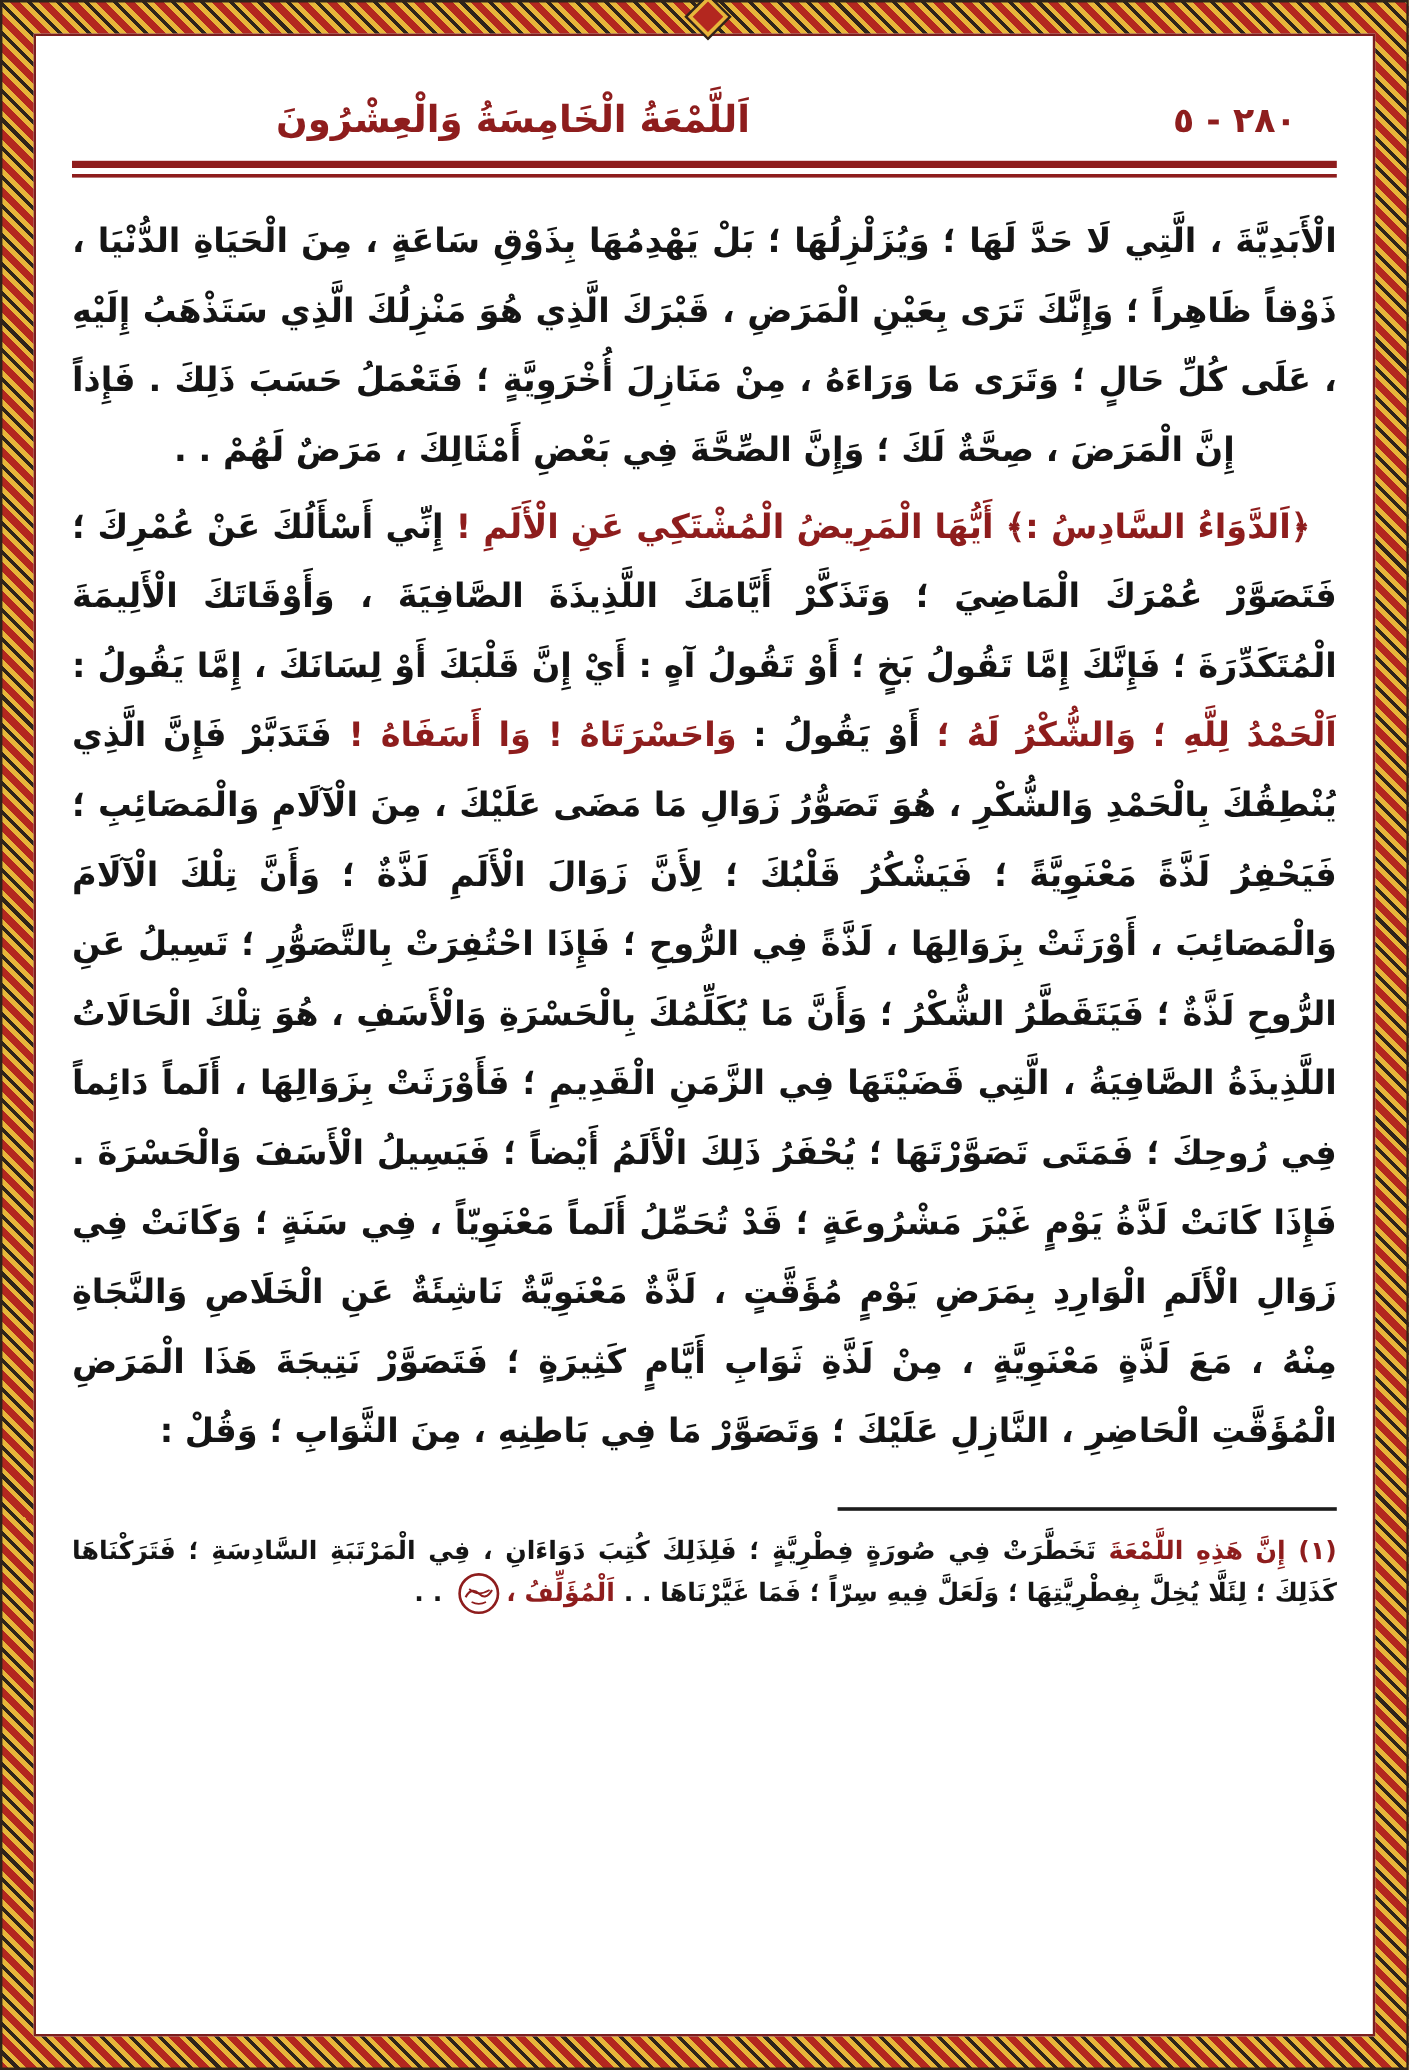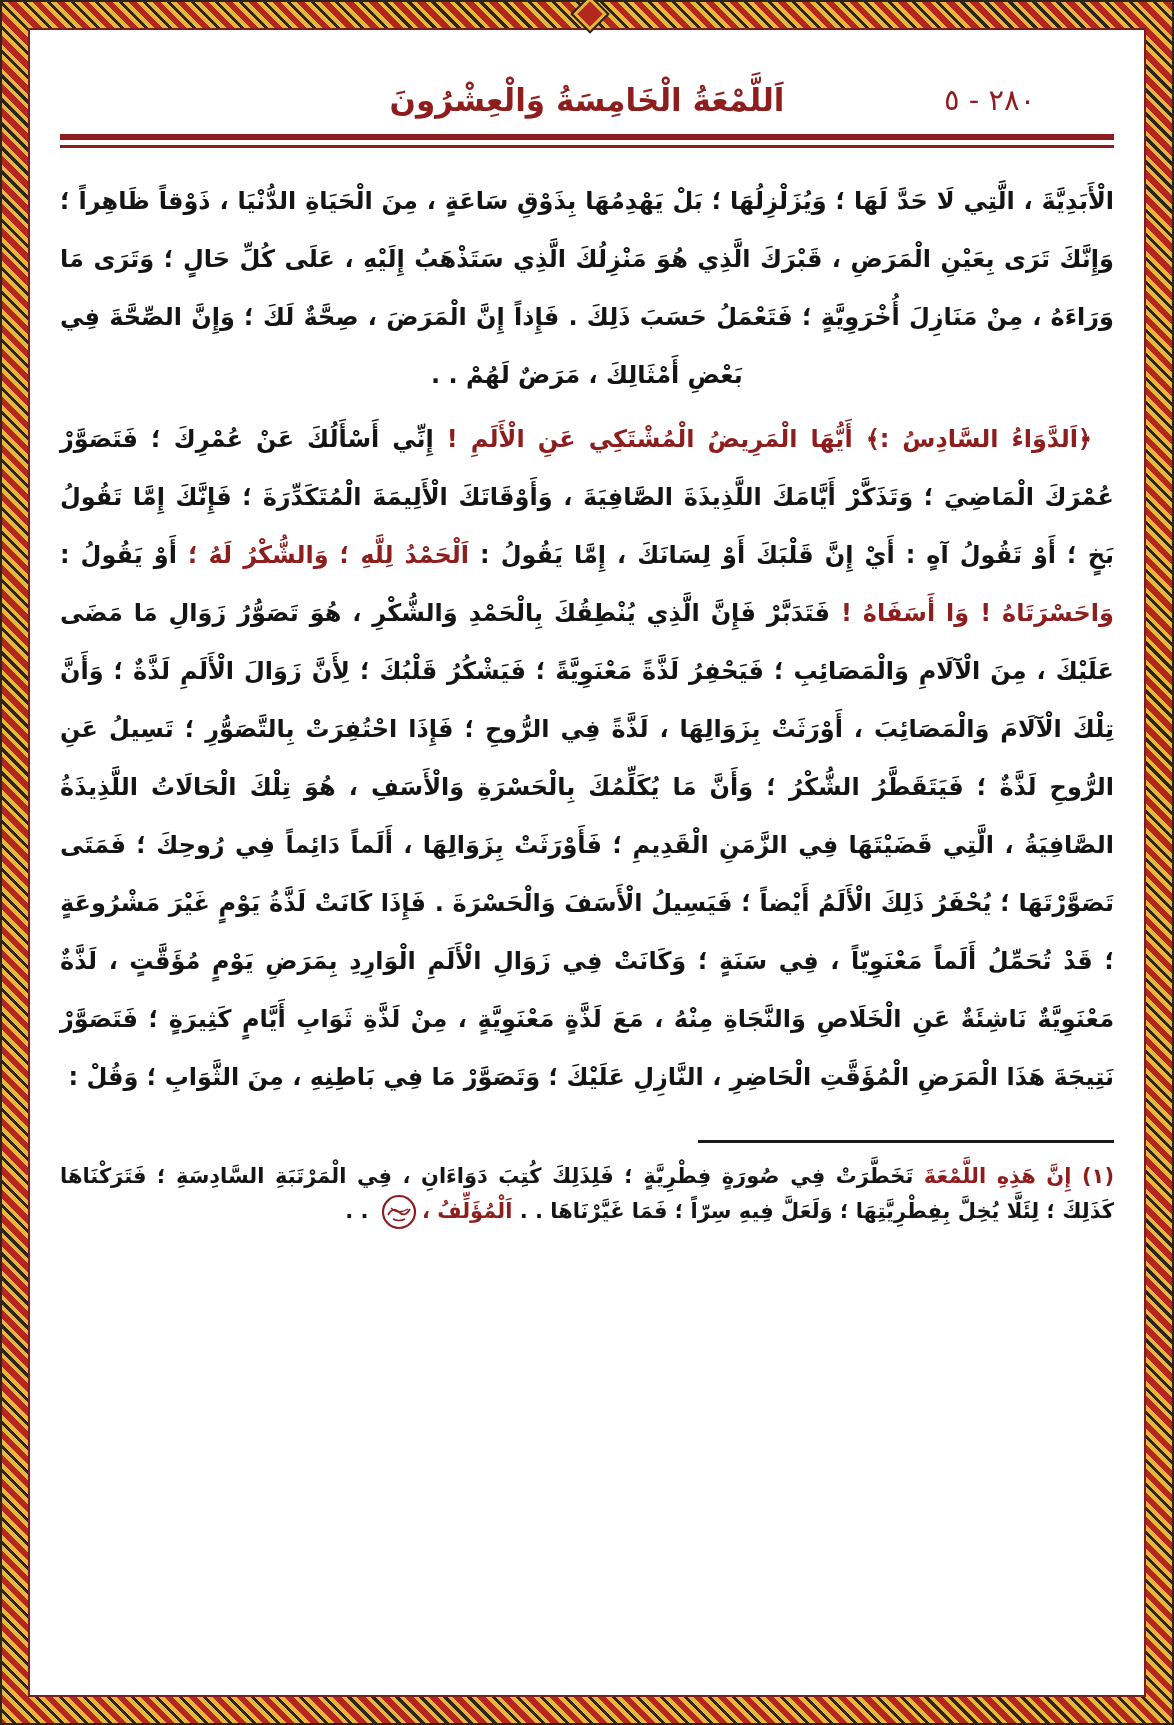--- a/index.html
+++ b/index.html
@@ -34,37 +34,37 @@
     direction:rtl;
     overflow:hidden;
   }
   .header{
     display:grid;
     grid-template-columns:170px 1fr 170px;
     align-items:center;
     margin-top:26px;
   }
   .page-number{
-    color:#8e1d1d;font-weight:normal;font-size:29px;
-    text-align:left;white-space:nowrap;
+    color:#8e1d1d;font-weight:bold;font-size:29px;
+    text-align:center;white-space:nowrap;
   }
   .page-title{
     color:#8e1d1d;font-weight:bold;font-size:31px;
-    text-align:center;white-space:nowrap;
+    text-align:left;white-space:nowrap;
   }
   .double-rule{
     margin-top:16px;
     border-top:6px solid #8e1d1d;
     border-bottom:3px solid #8e1d1d;
     height:5px;
   }
   .body-text{
     color:#151515;
     font-weight:bold;
-    font-size:24px;
+    font-size:28px;
     line-height:58px;
     text-align:justify;
   }
   p{margin:0;}
   .p1{margin-top:24px;text-align-last:center;}
   .p2{margin-top:6px;text-indent:22px;}
   .p2b{margin-top:0;text-align:center;text-align-last:center;}
   .p3{margin-top:24px;text-indent:22px;color:#8e1d1d;}
   .red{color:#8e1d1d;}
   .fn-ref{font-size:0.55em;vertical-align:super;}

